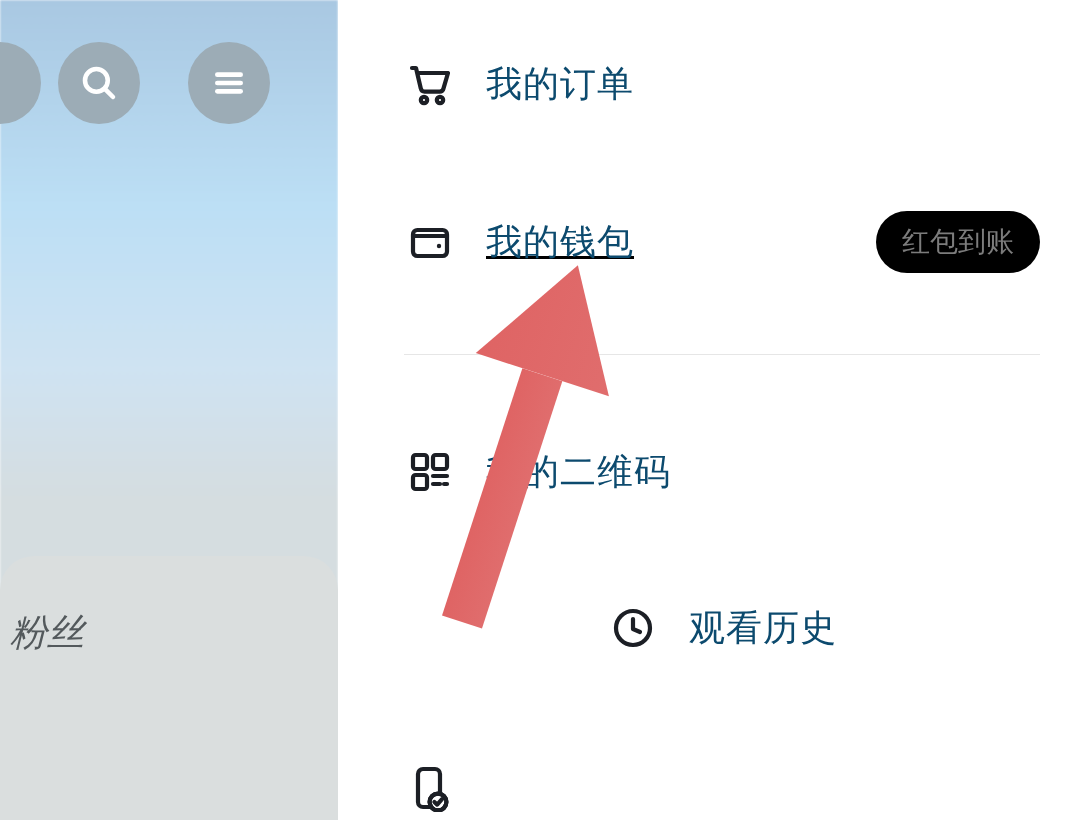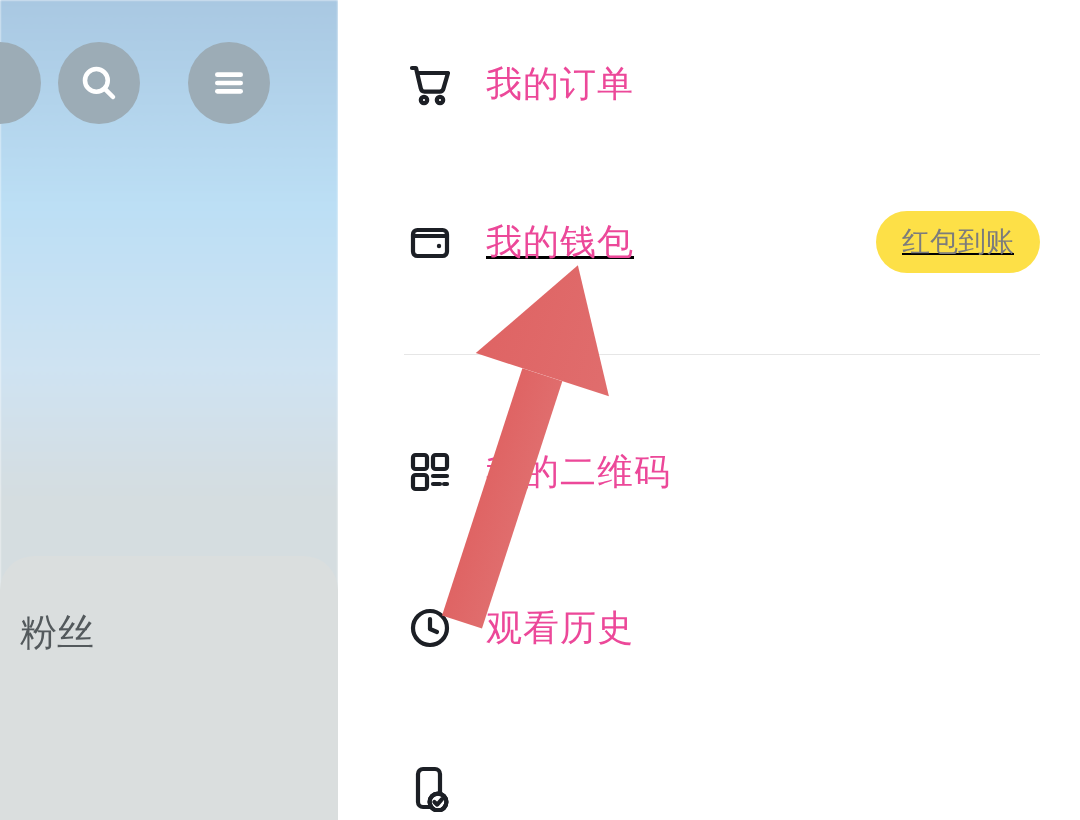--- a/index.html
+++ b/index.html
@@ -27,24 +27,25 @@
     .left-card {
       position: absolute;
       left: 0; top: 556px;
       width: 338px; height: 264px;
       background: #dadede;
       border-top-left-radius: 34px;
       border-top-right-radius: 34px;
     }
     .fans {
       position: absolute;
-      left: 20px; top: 608px;
+      left: 10px; top: 608px;
       font-size: 37px;
       color: #53595c;
       letter-spacing: 0px;
+      font-style: italic;
     }
     .top-btn {
       position: absolute;
       top: 42px;
       width: 82px; height: 82px;
       border-radius: 50%;
       background: #9cacb6;
       display: flex;
       align-items: center;
       justify-content: center;
@@ -70,43 +71,43 @@
       align-items: center;
     }
     .menu-item .iconwrap {
       width: 52px; height: 52px;
       display: flex; align-items: center; justify-content: center;
       margin-right: 30px;
       flex-shrink: 0;
     }
     .menu-item .label {
       font-size: 36px;
-      color: #ec4899;
+      color: #0c4a6e;
       letter-spacing: 1px;
     }
     .menu-item .spacer { flex: 1; }
     .pill {
-      background: #fde047;
+      background: #000000;
       color: #7c7c7c;
       font-size: 28px;
       padding: 12px 26px;
       border-radius: 999px;
     }
     .separator {
       position: absolute;
       left: 66px; right: 40px;
       height: 1px;
       background: #e6e6e6;
     }
 
     .menu-orders  { top: 52px; }
     .menu-wallet  { top: 210px; text-decoration: underline; }
     .sep1         { top: 354px; }
     .menu-qr      { top: 440px; }
-    .menu-history { top: 596px; }
+    .menu-history { top: 596px; justify-content: center; }
     .menu-helper  { top: 756px; }
 
     
     .arrow-annotation {
       position: absolute;
       pointer-events: none;
       left: 0; top: 0;
       width: 1080px; height: 820px;
     }
   </style>

